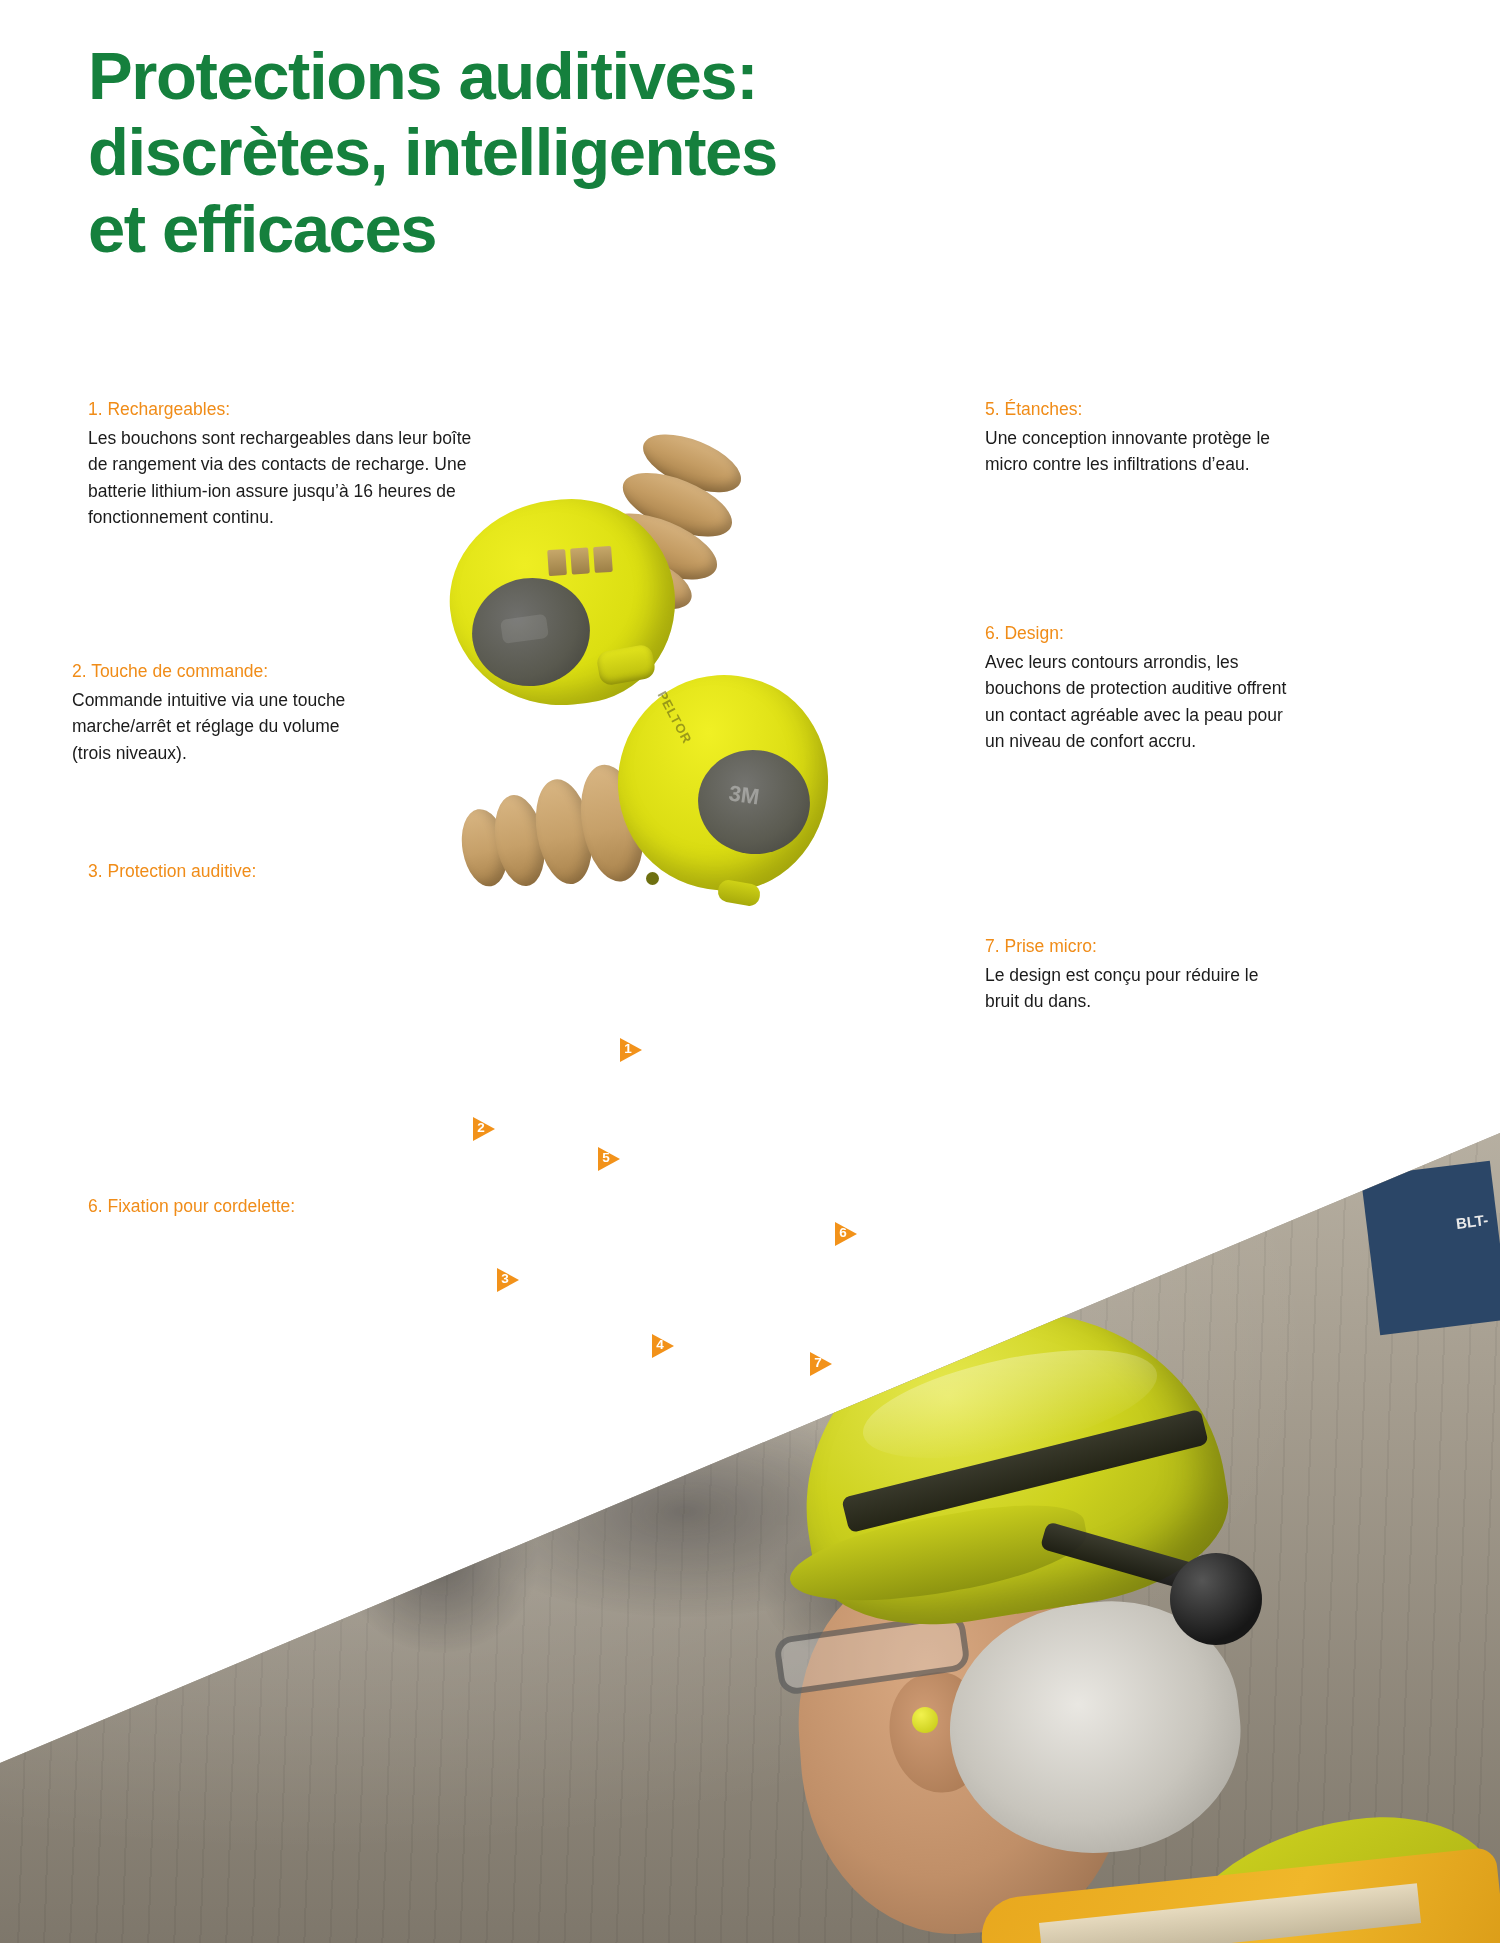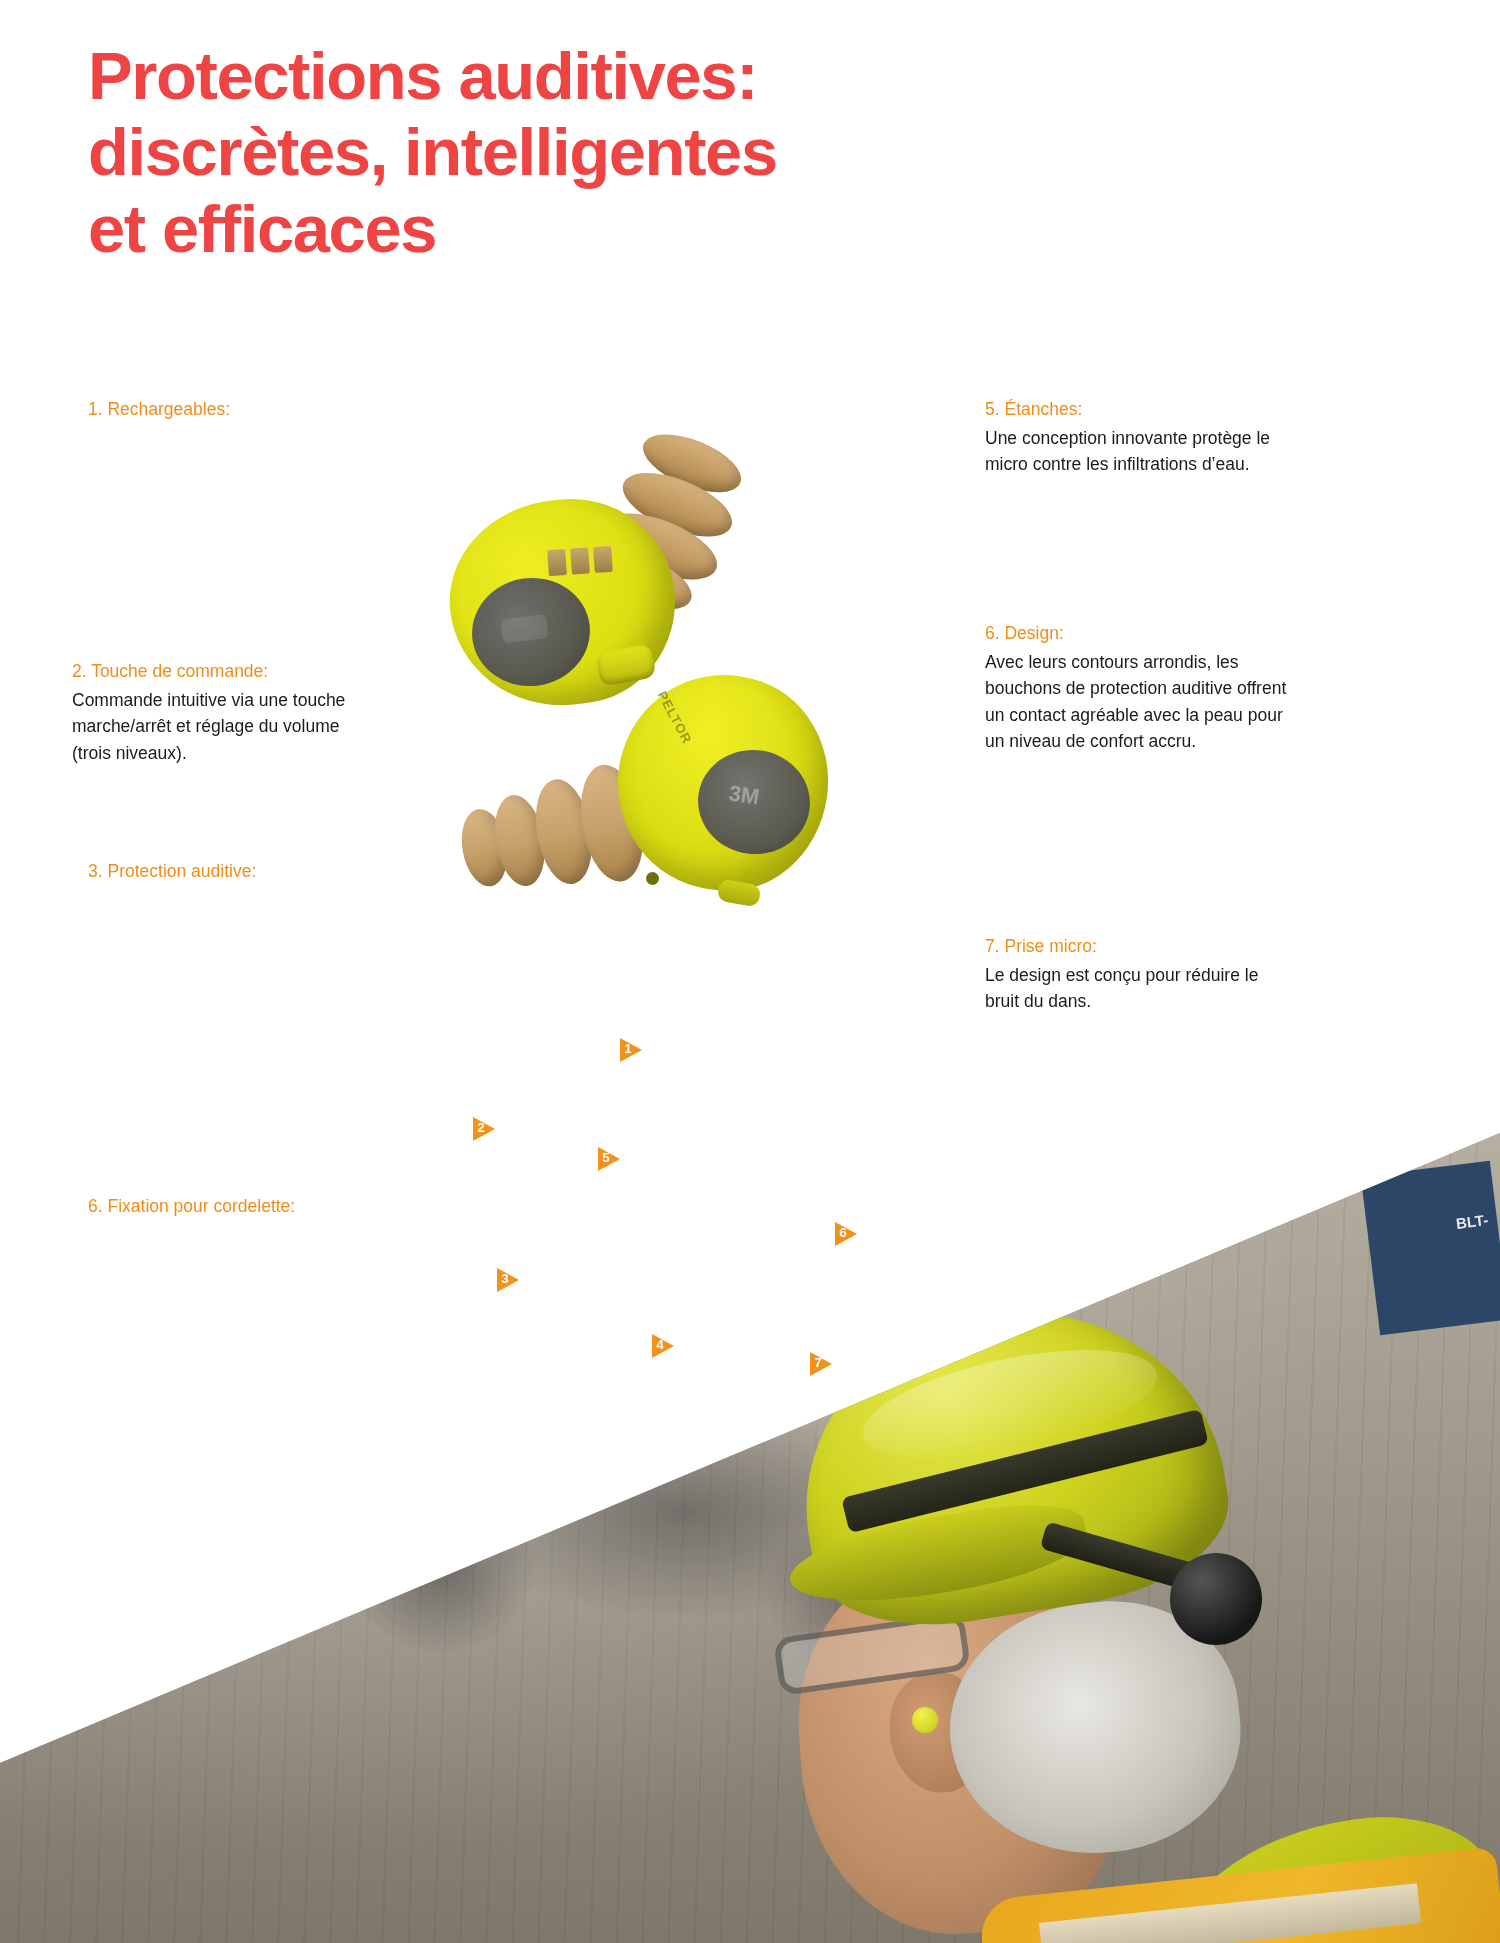--- a/index.html
+++ b/index.html
@@ -19,21 +19,21 @@
   
   .page-title {
     position: absolute;
     left: 88px;
     top: 38px;
     width: 1150px;
     font-size: 67px;
     line-height: 1.14;
     font-weight: bold;
     letter-spacing: -1.4px;
-    color: #ef4444;
+    color: #15803d;
     white-space: pre-line;
   }
   .feature-head {
     color: #f08c18;
     font-size: 17.5px;
     font-weight: normal;
     line-height: 1.35;
     margin-bottom: 3px;
   }
   .feature-body {
@@ -409,20 +409,21 @@
 </style>
 </head>
 <body>
 
 <div class="page-title">Protections auditives:
 discrètes, intelligentes
 et efficaces</div>
 
 <div class="fb fb1">
   <div class="feature-head">1. Rechargeables:</div>
+  <div class="feature-body">Les bouchons sont rechargeables dans leur boîte de rangement via des contacts de recharge. Une batterie lithium-ion assure jusqu’à 16 heures de fonctionnement continu.</div>
 </div>
 
 <div class="fb fb2">
   <div class="feature-head">2. Touche de commande:</div>
   <div class="feature-body">Commande intuitive via une touche marche/arrêt et réglage du volume (trois niveaux).</div>
 </div>
 
 <div class="fb fb3">
   <div class="feature-head">3. Protection auditive:</div>
 </div>

